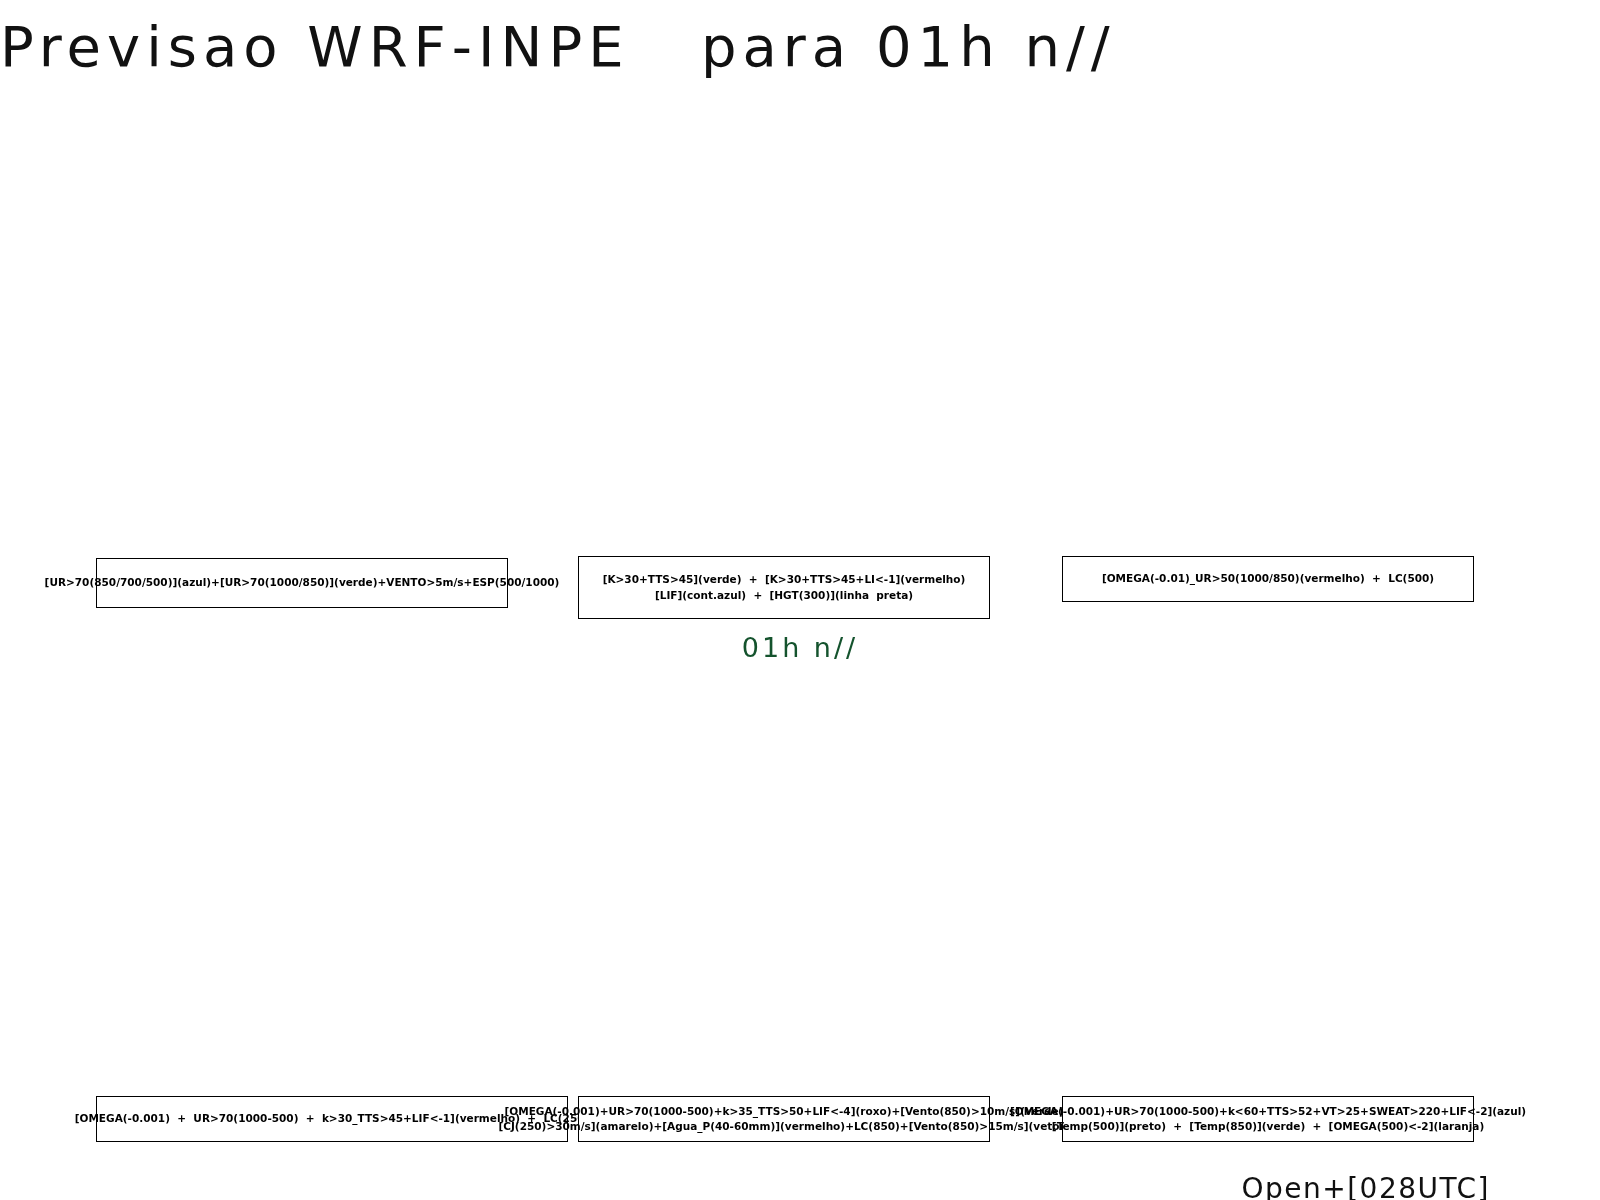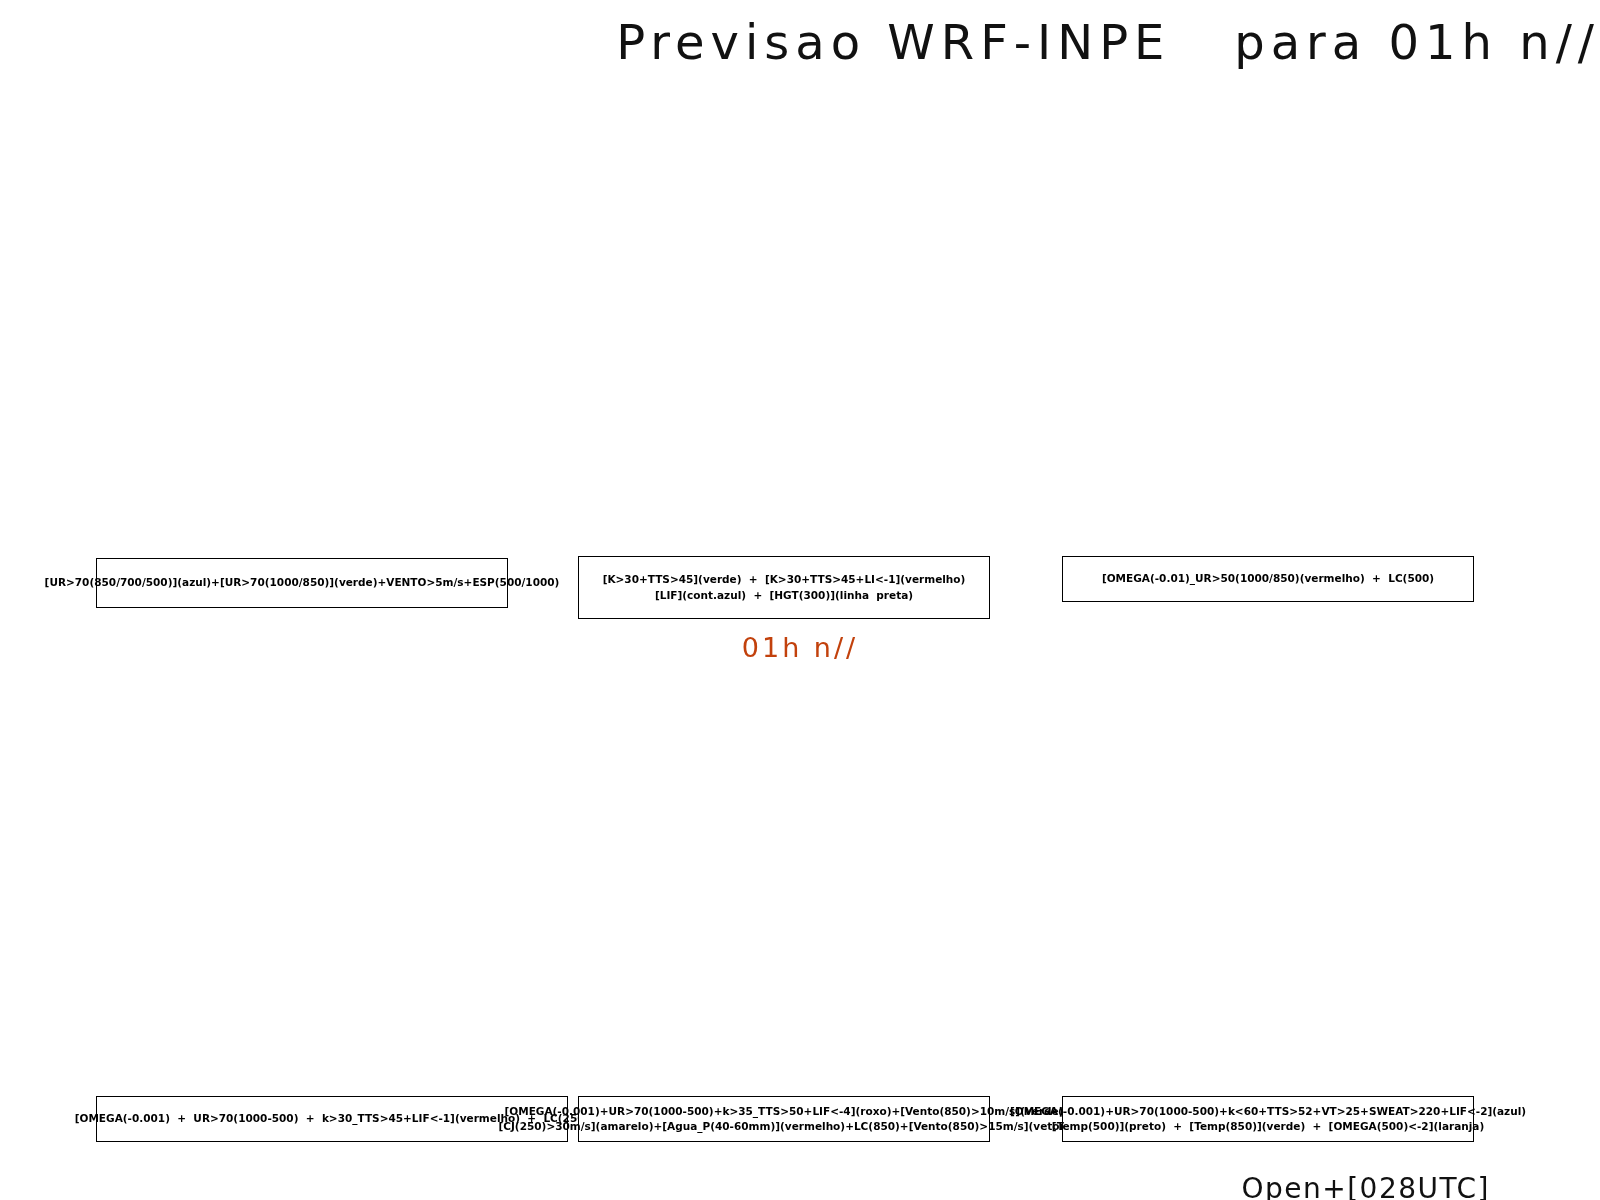--- a/index.html
+++ b/index.html
@@ -15,39 +15,39 @@
     color: #000000;
     overflow: hidden;
   }
 
   
   .main-title {
     position: absolute;
     top: 14px;
     left: 0;
     width: 1600px;
-    text-align: right;
+    text-align: left;
     font-family: "DejaVu Sans", sans-serif;
-    font-size: 48px;
+    font-size: 56px;
     font-weight: 400;
     letter-spacing: 6px;
     color: #111111;
     white-space: pre;
   }
 
   
   .mid-subtitle {
     position: absolute;
     top: 632px;
     left: 0;
     width: 1600px;
     text-align: center;
     font-size: 27px;
     letter-spacing: 3px;
-    color: #c2410c;
+    color: #14532d;
     white-space: pre;
   }
 
   
   .bottom-caption {
     position: absolute;
     top: 1172px;
     left: 8px;
     width: 1600px;
     text-align: right;

